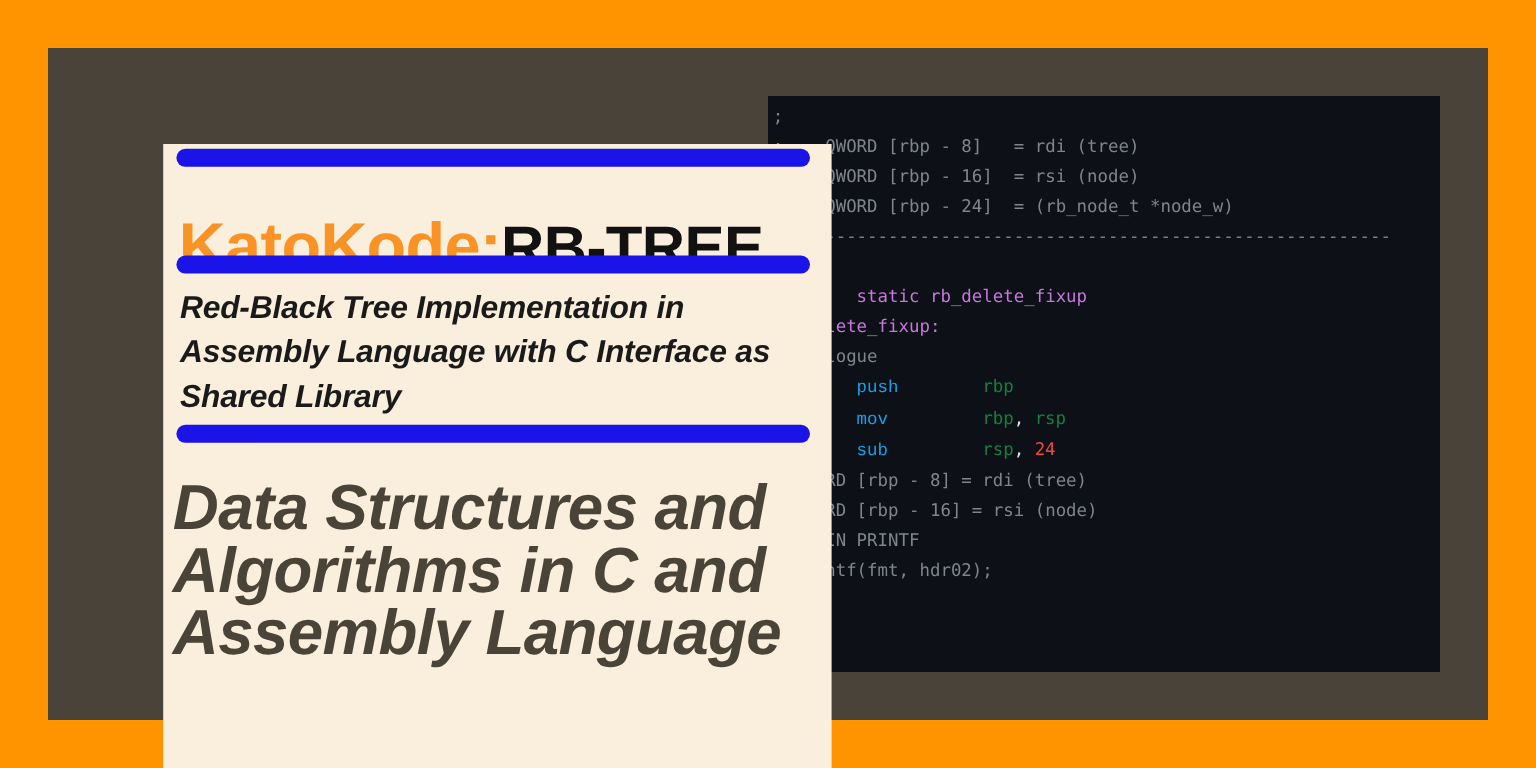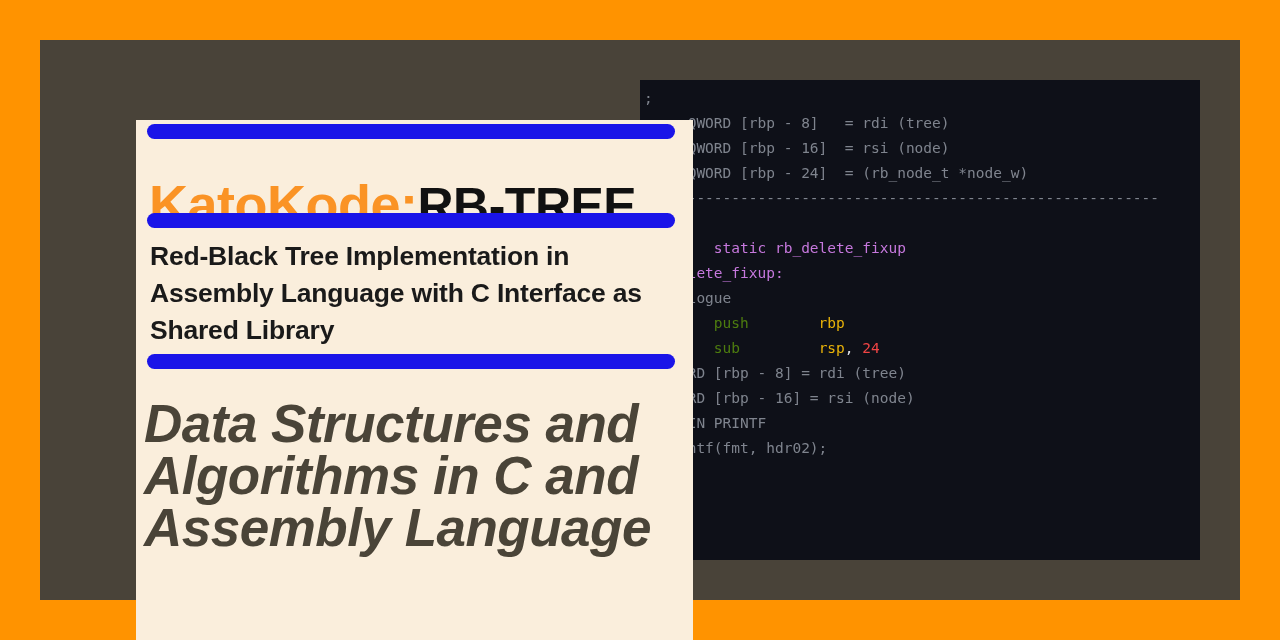--- a/index.html
+++ b/index.html
@@ -45,22 +45,22 @@
   .code-line {
     font-family: "DejaVu Sans Mono", "Liberation Mono", monospace;
     font-size: 14.5px;
     line-height: 25px;
     white-space: pre;
     color: #abb2bf;
     padding-left: 4px;
   }
   
   .t-cmt   { color: #7f848e; }
-  .t-kw    { color: #4d7c0f; }
-  .t-reg   { color: #eab308; }
+  .t-kw    { color: #0ea5e9; font-family: Liberation Mono, monospace; }
+  .t-reg   { color: #15803d; }
   .t-num   { color: #ef4444; }
   .t-size  { color: #c678dd; }
   .t-lbl   { color: #c678dd; }
   .t-pun   { color: #dfe3ea; }
 
   
   .card {
     position: absolute;
     left: 96px;
     top: 80px;
@@ -110,20 +110,21 @@
   .subtitle {
     position: absolute;
     left: 14px;
     top: 118px;
     width: 522px;
     font-size: 26.5px;
     font-weight: 700;
     line-height: 37px;
     color: #1a1a1a;
     letter-spacing: -0.2px;
+    font-style: italic;
   }
 
   .headline {
     position: absolute;
     left: 8px;
     top: 278px;
     width: 545px;
     font-size: 53px;
     font-weight: 700;
     line-height: 52px;
@@ -142,20 +143,21 @@
         <div class="code-line"><span class="t-cmt">;</span></div>
         <div class="code-line"><span class="t-cmt">;    QWORD [rbp - 8]   = rdi (tree)</span></div>
         <div class="code-line"><span class="t-cmt">;    QWORD [rbp - 16]  = rsi (node)</span></div>
         <div class="code-line"><span class="t-cmt">;    QWORD [rbp - 24]  = (rb_node_t *node_w)</span></div>
         <div class="code-line"><span class="t-cmt">;----------------------------------------------------------</span></div>
         <div class="code-line"><span class="t-cmt">;</span></div>
         <div class="code-line"><span class="t-lbl">        static rb_delete_fixup</span></div>
         <div class="code-line"><span class="t-lbl">rb_delete_fixup:</span></div>
         <div class="code-line"><span class="t-cmt">; prologue</span></div>
         <div class="code-line"><span class="t-pun">        </span><span class="t-kw">push</span><span class="t-pun">        </span><span class="t-reg">rbp</span></div>
+        <div class="code-line"><span class="t-pun">        </span><span class="t-kw">mov</span><span class="t-pun">         </span><span class="t-reg">rbp</span><span class="t-pun">, </span><span class="t-reg">rsp</span></div>
         <div class="code-line"><span class="t-pun">        </span><span class="t-kw">sub</span><span class="t-pun">         </span><span class="t-reg">rsp</span><span class="t-pun">, </span><span class="t-num">24</span></div>
         <div class="code-line"><span class="t-cmt">; QWORD [rbp - 8] = rdi (tree)</span></div>
         <div class="code-line"><span class="t-cmt">; QWORD [rbp - 16] = rsi (node)</span></div>
         <div class="code-line"><span class="t-cmt">; BEGIN PRINTF</span></div>
         <div class="code-line"><span class="t-cmt">; printf(fmt, hdr02);</span></div>
       </div>
   </div>
 
   <div class="card">
 

